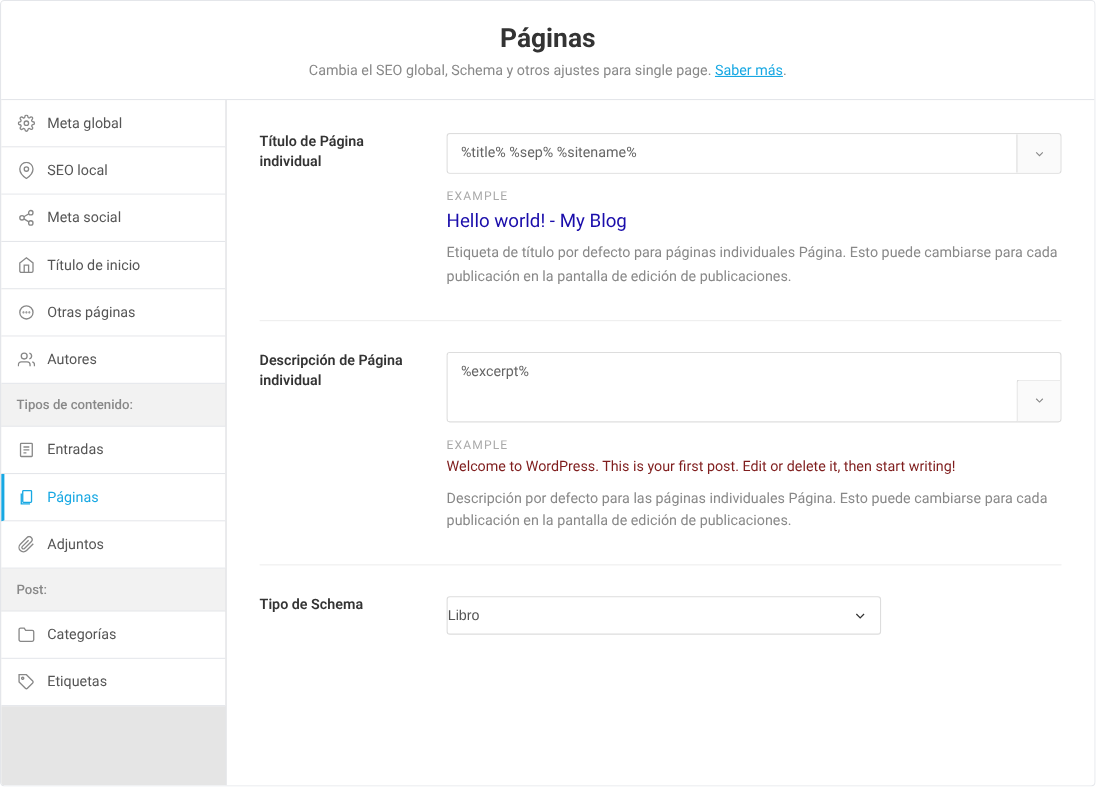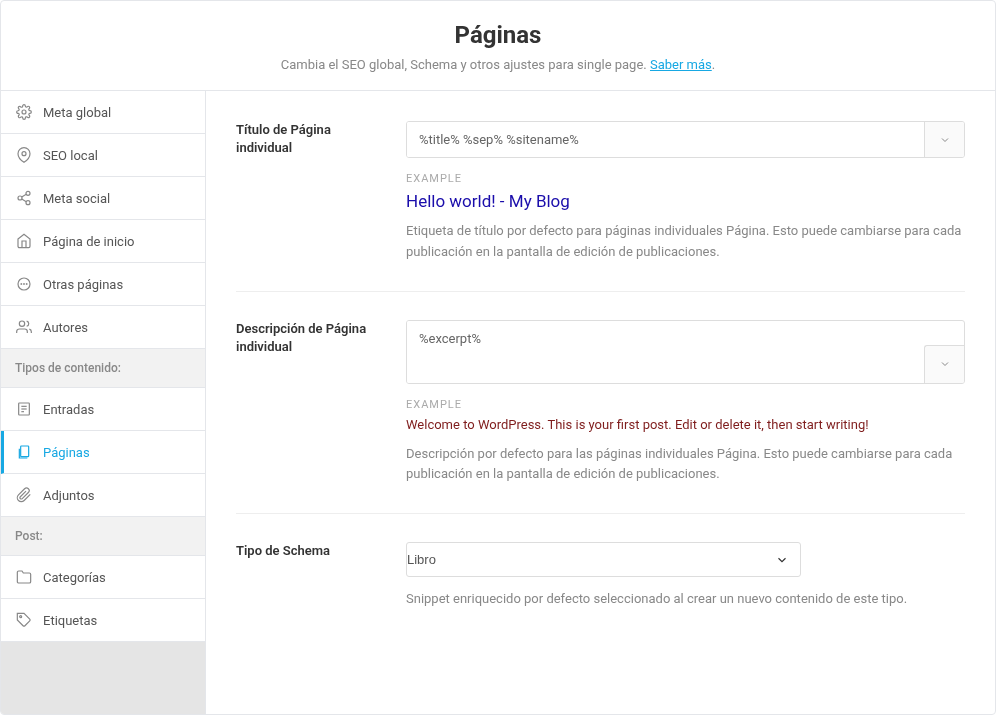--- a/index.html
+++ b/index.html
@@ -81,21 +81,21 @@
         <span>Meta social</span>
       </div>
 
       <div class="side-item">
         <span class="icon">
             <svg width="16" height="16" viewBox="0 0 24 24" fill="none" stroke="currentColor" stroke-width="1.8">
               <path d="M3 9l9-7 9 7v11a2 2 0 0 1-2 2H5a2 2 0 0 1-2-2z"></path>
               <polyline points="9 22 9 12 15 12 15 22"></polyline>
             </svg>
           </span>
-        <span>Página de inicio</span>
+        <span>Título de inicio</span>
       </div>
 
       <div class="side-item">
         <span class="icon">
             <svg width="16" height="16" viewBox="0 0 24 24" fill="none" stroke="currentColor" stroke-width="1.8">
               <circle cx="12" cy="12" r="9"></circle>
               <circle cx="8" cy="12" r="0.5" fill="currentColor"></circle>
               <circle cx="12" cy="12" r="0.5" fill="currentColor"></circle>
               <circle cx="16" cy="12" r="0.5" fill="currentColor"></circle>
             </svg>
@@ -217,19 +217,18 @@
           <div class="select-wrap" style="margin-bottom:12px;">
             <select>
               <option>Libro</option>
             </select>
             <span class="select-caret">
                 <svg width="14" height="14" viewBox="0 0 24 24" fill="none" stroke="currentColor" stroke-width="2">
                   <polyline points="6 9 12 15 18 9"></polyline>
                 </svg>
               </span>
           </div>
-          <div class="help-text">Snippet enriquecido por defecto seleccionado al crear un nuevo contenido de este tipo.</div>
         </div>
       </div>
 
     </div>
   </div>
 </div>
 
 </body></html>

